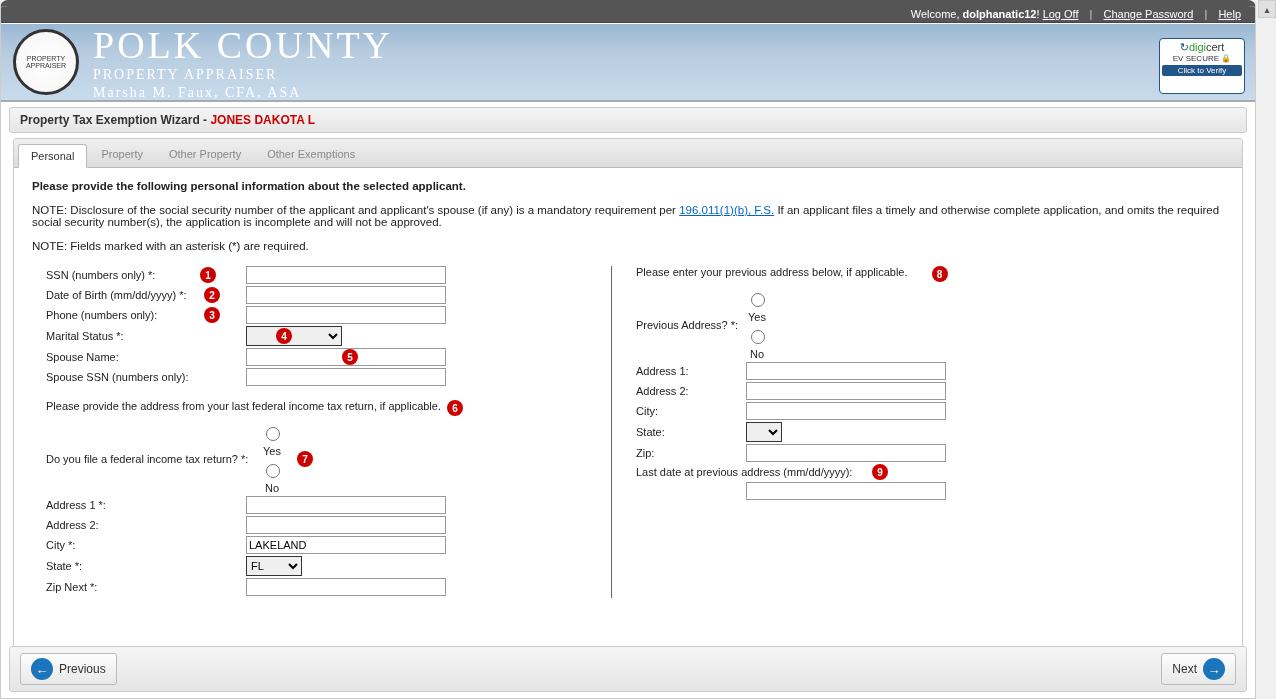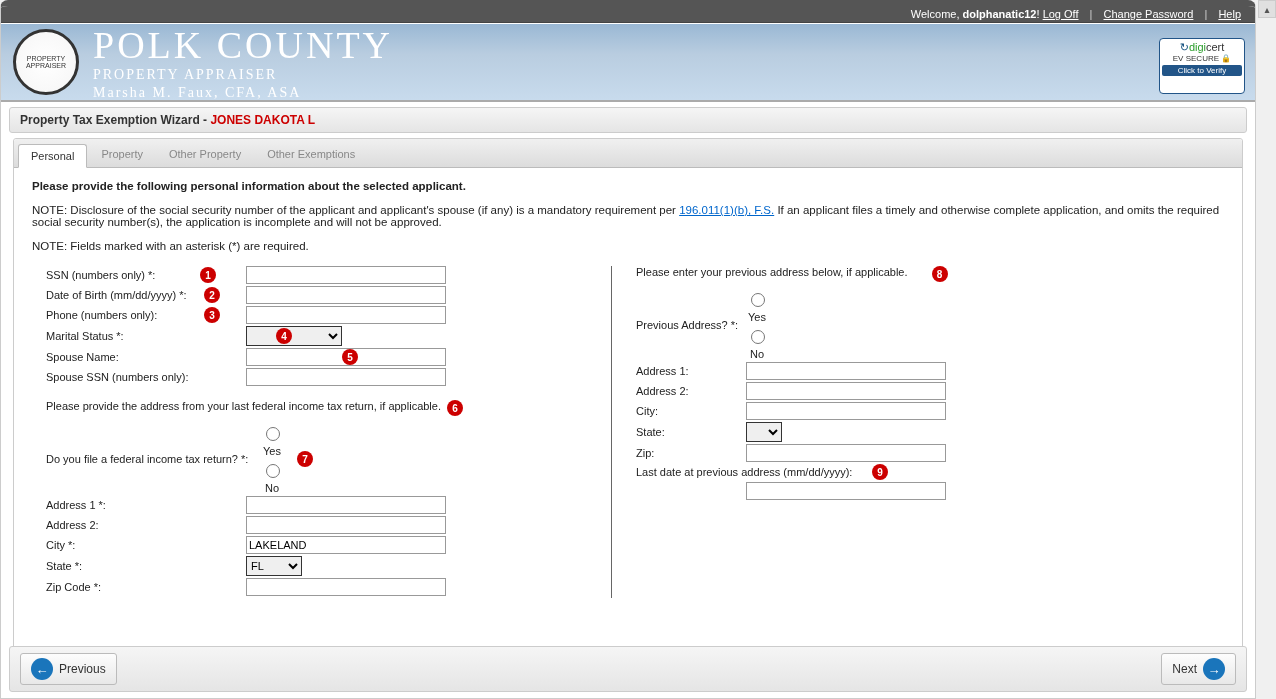--- a/index.html
+++ b/index.html
@@ -155,21 +155,21 @@
           </div>
           <div class="field-row">
             <label>City *:</label>
             <input type="text" value="LAKELAND" style="">
           </div>
           <div class="field-row">
             <label>State *:</label>
             <select class="state" style="width:56px"><option>FL</option></select>
           </div>
           <div class="field-row">
-            <label>Zip Code *:</label>
+            <label>Zip Next *:</label>
             <input type="text" style="">
           </div>
         </div>
 
         <div class="col-right">
           <div class="section-instr" style="margin-top:0">
             <span>Please enter your previous address below, if applicable.</span>
             <span class="red-dot" style="margin-left:24px;">8</span>
           </div>
 

